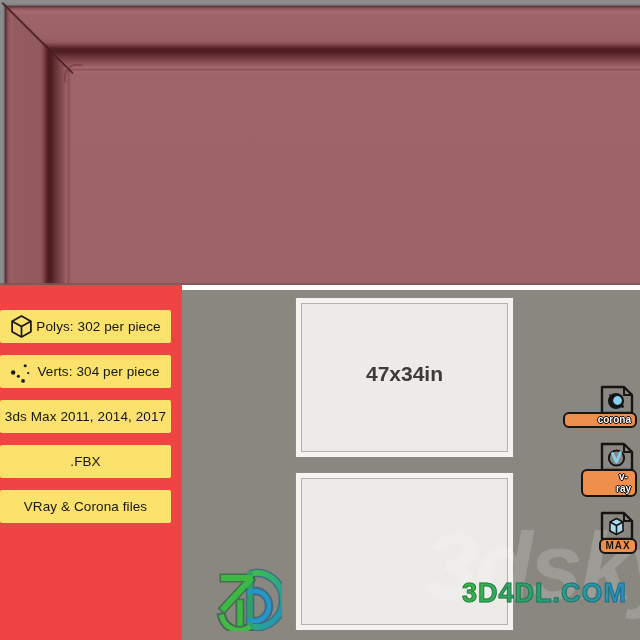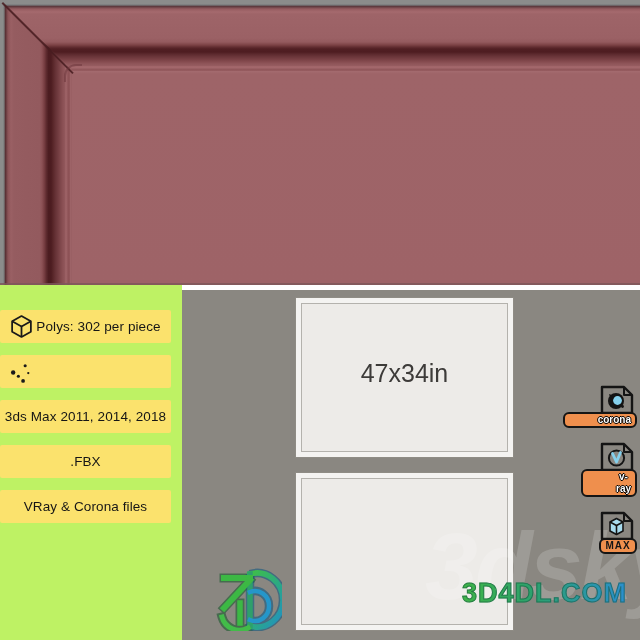--- a/index.html
+++ b/index.html
@@ -22,34 +22,34 @@
       #90565a 64.5px,#a06569 66px,#93585c 67.5px,#8a4f53 69px,#9d6367 70.5px,#985e62 72px);
     clip-path:polygon(0 0, 72px 70px, 72px 285px, 0 285px); }
   .miter { position:absolute; left:3px; top:2px; width:100px; height:2px;
     background:rgba(72,28,32,.85); transform:rotate(45deg); transform-origin:0 0; }
   .corner-arc { position:absolute; left:64px; top:64px; width:18px; height:18px;
     border-top:2px solid rgba(110,56,60,.55); border-left:2px solid rgba(110,56,60,.55);
     border-top-left-radius:12px; }
   .render-bottom-line { position:absolute; left:0; bottom:0; width:100%; height:2px; background:rgba(125,86,90,.8); }
 
   
-  .specs { position:absolute; left:0; top:285px; width:182px; height:355px; background:#bef264; padding-top:25px; }
+  .specs { position:absolute; left:0; top:285px; width:182px; height:355px; background:#ef4444; padding-top:25px; }
   .badge { position:relative; width:171px; height:33px; margin:0 0 12px 0; background:#fbe26d; border-radius:2px;
     display:flex; align-items:center; justify-content:center; }
   .badge .b-label { font-size:13.5px; color:#161616; letter-spacing:.1px; white-space:nowrap; }
   .badge .b-icon { position:absolute; left:9px; top:4px; width:25px; height:25px; }
   .badge.with-icon .b-label { margin-left:26px; }
 
   
   .panel { position:absolute; left:182px; top:290px; width:458px; height:350px; background:#8a8781; overflow:hidden; }
   .print-frame { position:absolute; left:114px; width:217px; background:#edebe8;
     border:5px solid #f4f3f1; box-shadow: inset 0 0 0 1px #b4b2ad, 0 0 0 1px #8f8c85; }
   .frame-1 { top:8px; height:159px; display:flex; flex-direction:column; align-items:center; justify-content:center; }
   .frame-2 { top:183px; height:157px; }
-  .size-in { font-size:25px; font-weight:normal; color:#3d3b39; margin-top:-8px; }
+  .size-in { font-size:21px; font-weight:bold; color:#3d3b39; margin-top:-8px; }
   .size-cm { font-size:23px; color:#474544; margin-top:3px; }
 
   
   .ficons { position:absolute; left:401px; top:95px; width:54px; display:flex; flex-direction:column; gap:14px; }
   .ficon { display:flex; flex-direction:column; align-items:flex-end; }
   .ficon svg.page { display:block; margin-right:2px; }
   .flabel { margin-top:-3px; min-width:38px; text-align:center; background:#ef8f4d; border:2px solid #151515;
     border-radius:6px; padding:0 4px; font-size:10px; font-weight:bold; line-height:12px; }
   .flabel.outlined { color:#ffffff; text-shadow:-1px 0 #000, 1px 0 #000, 0 -1px #000, 0 1px #000;padding-left:33px; }
   .flabel.plain { color:#151515; letter-spacing:1px;border-radius:6px; }
@@ -87,23 +87,24 @@
       <span class="b-label">Polys: 302 per piece</span>
     </div>
     <div class="badge with-icon">
       <svg class="b-icon" viewBox="0 0 24 24" fill="#1a1a1a">
         <circle cx="4" cy="13" r="2.1"></circle>
         <circle cx="9" cy="16.5" r="1.5"></circle>
         <circle cx="13.5" cy="21" r="1.8"></circle>
         <circle cx="15.5" cy="6.5" r="1.5"></circle>
         <circle cx="18.5" cy="13.5" r="1.1"></circle>
       </svg>
+      <span class="b-label">Verts: 304 per piece</span>
     </div>
     <div class="badge">
-      <span class="b-label">3ds Max 2011, 2014, 2018</span>
+      <span class="b-label">3ds Max 2011, 2014, 2017</span>
     </div>
     <div class="badge">
       <span class="b-label">.FBX</span>
     </div>
     <div class="badge">
       <span class="b-label">VRay &amp; Corona files</span>
     </div>
   </div>
 
   <div class="panel">

